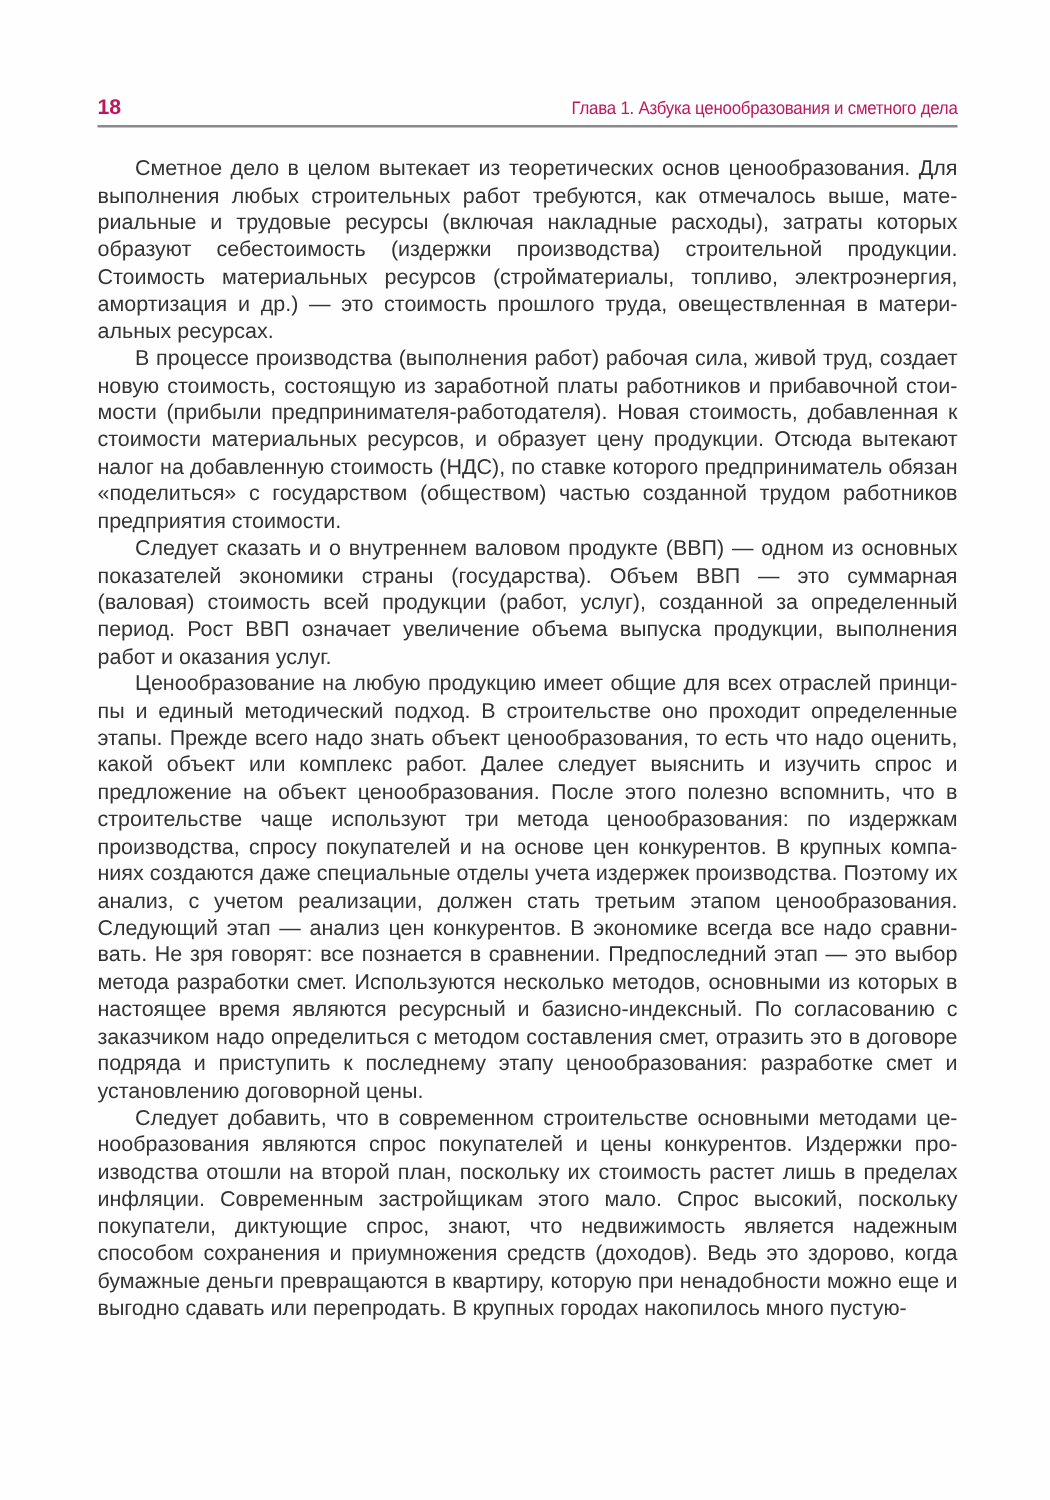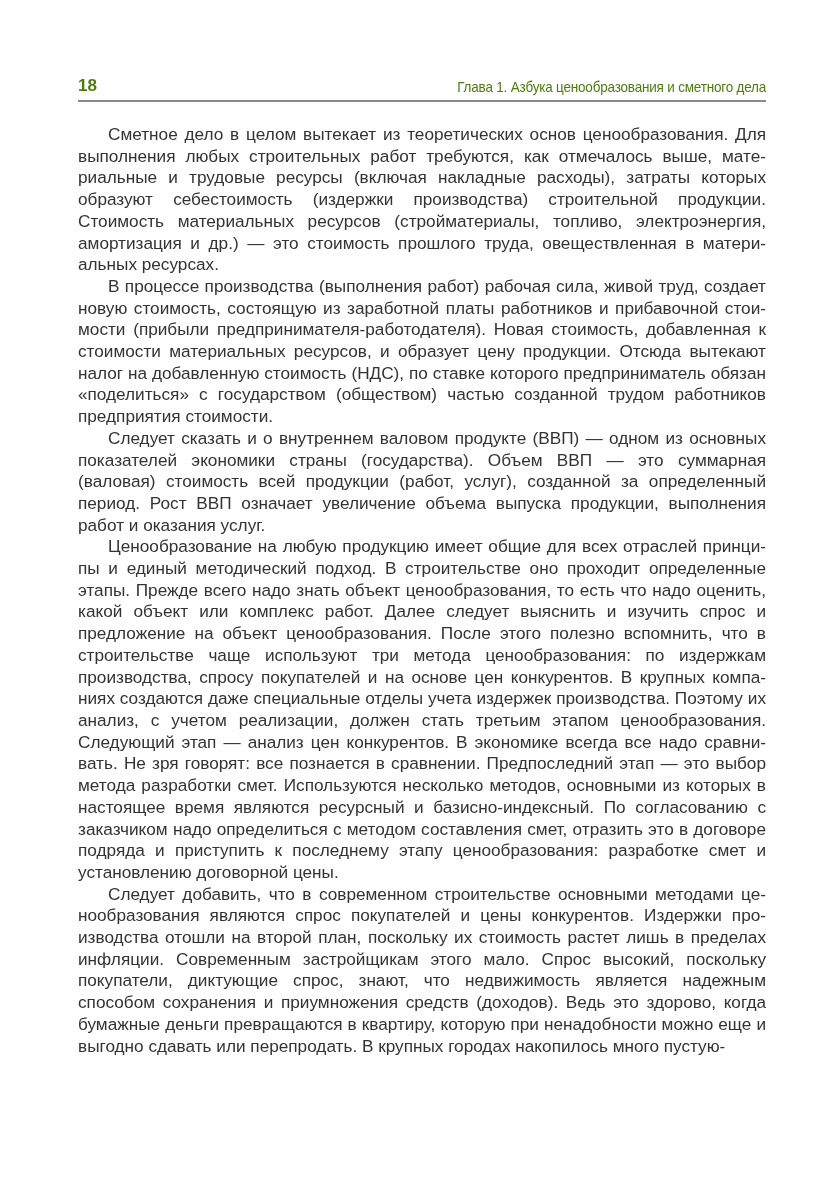--- a/index.html
+++ b/index.html
@@ -1,21 +1,21 @@
 <!DOCTYPE html>
 <html><head>
 <meta charset="utf-8">
 <style>
   html, body { margin: 0; padding: 0; background: #ffffff; }
   body { width: 840px; height: 1200px; position: relative; overflow: hidden; }
   .page { position: absolute; left: 0; top: 0; width: 840px; height: 1200px; background: #fefefe; }
   .header {
     position: absolute; left: 78px; top: 74px; width: 688px; height: 26px;
     border-bottom: 2px solid #8a8a8a;
-    font-family: "Liberation Sans", sans-serif; color: #4d7c0f;
+    font-family: "Liberation Sans", sans-serif; color: #be185d;
   }
   .page-number { position: absolute; left: 0; top: 2px; font-size: 17px; font-weight: bold; }
   .chapter-title { position: absolute; right: 0; top: 5px; font-size: 14.5px; letter-spacing: -0.2px; transform: scaleX(0.93); transform-origin: right center; }
   .body {
     position: absolute; left: 78px; top: 124px; width: 688px;
     font-family: Liberation Sans, sans-serif; font-size: 17.2px; line-height: 21.7px;
     color: #333333; text-align: justify; hyphens: manual;
   }
   .body p { margin: 0; text-indent: 30px; }
 </style>

